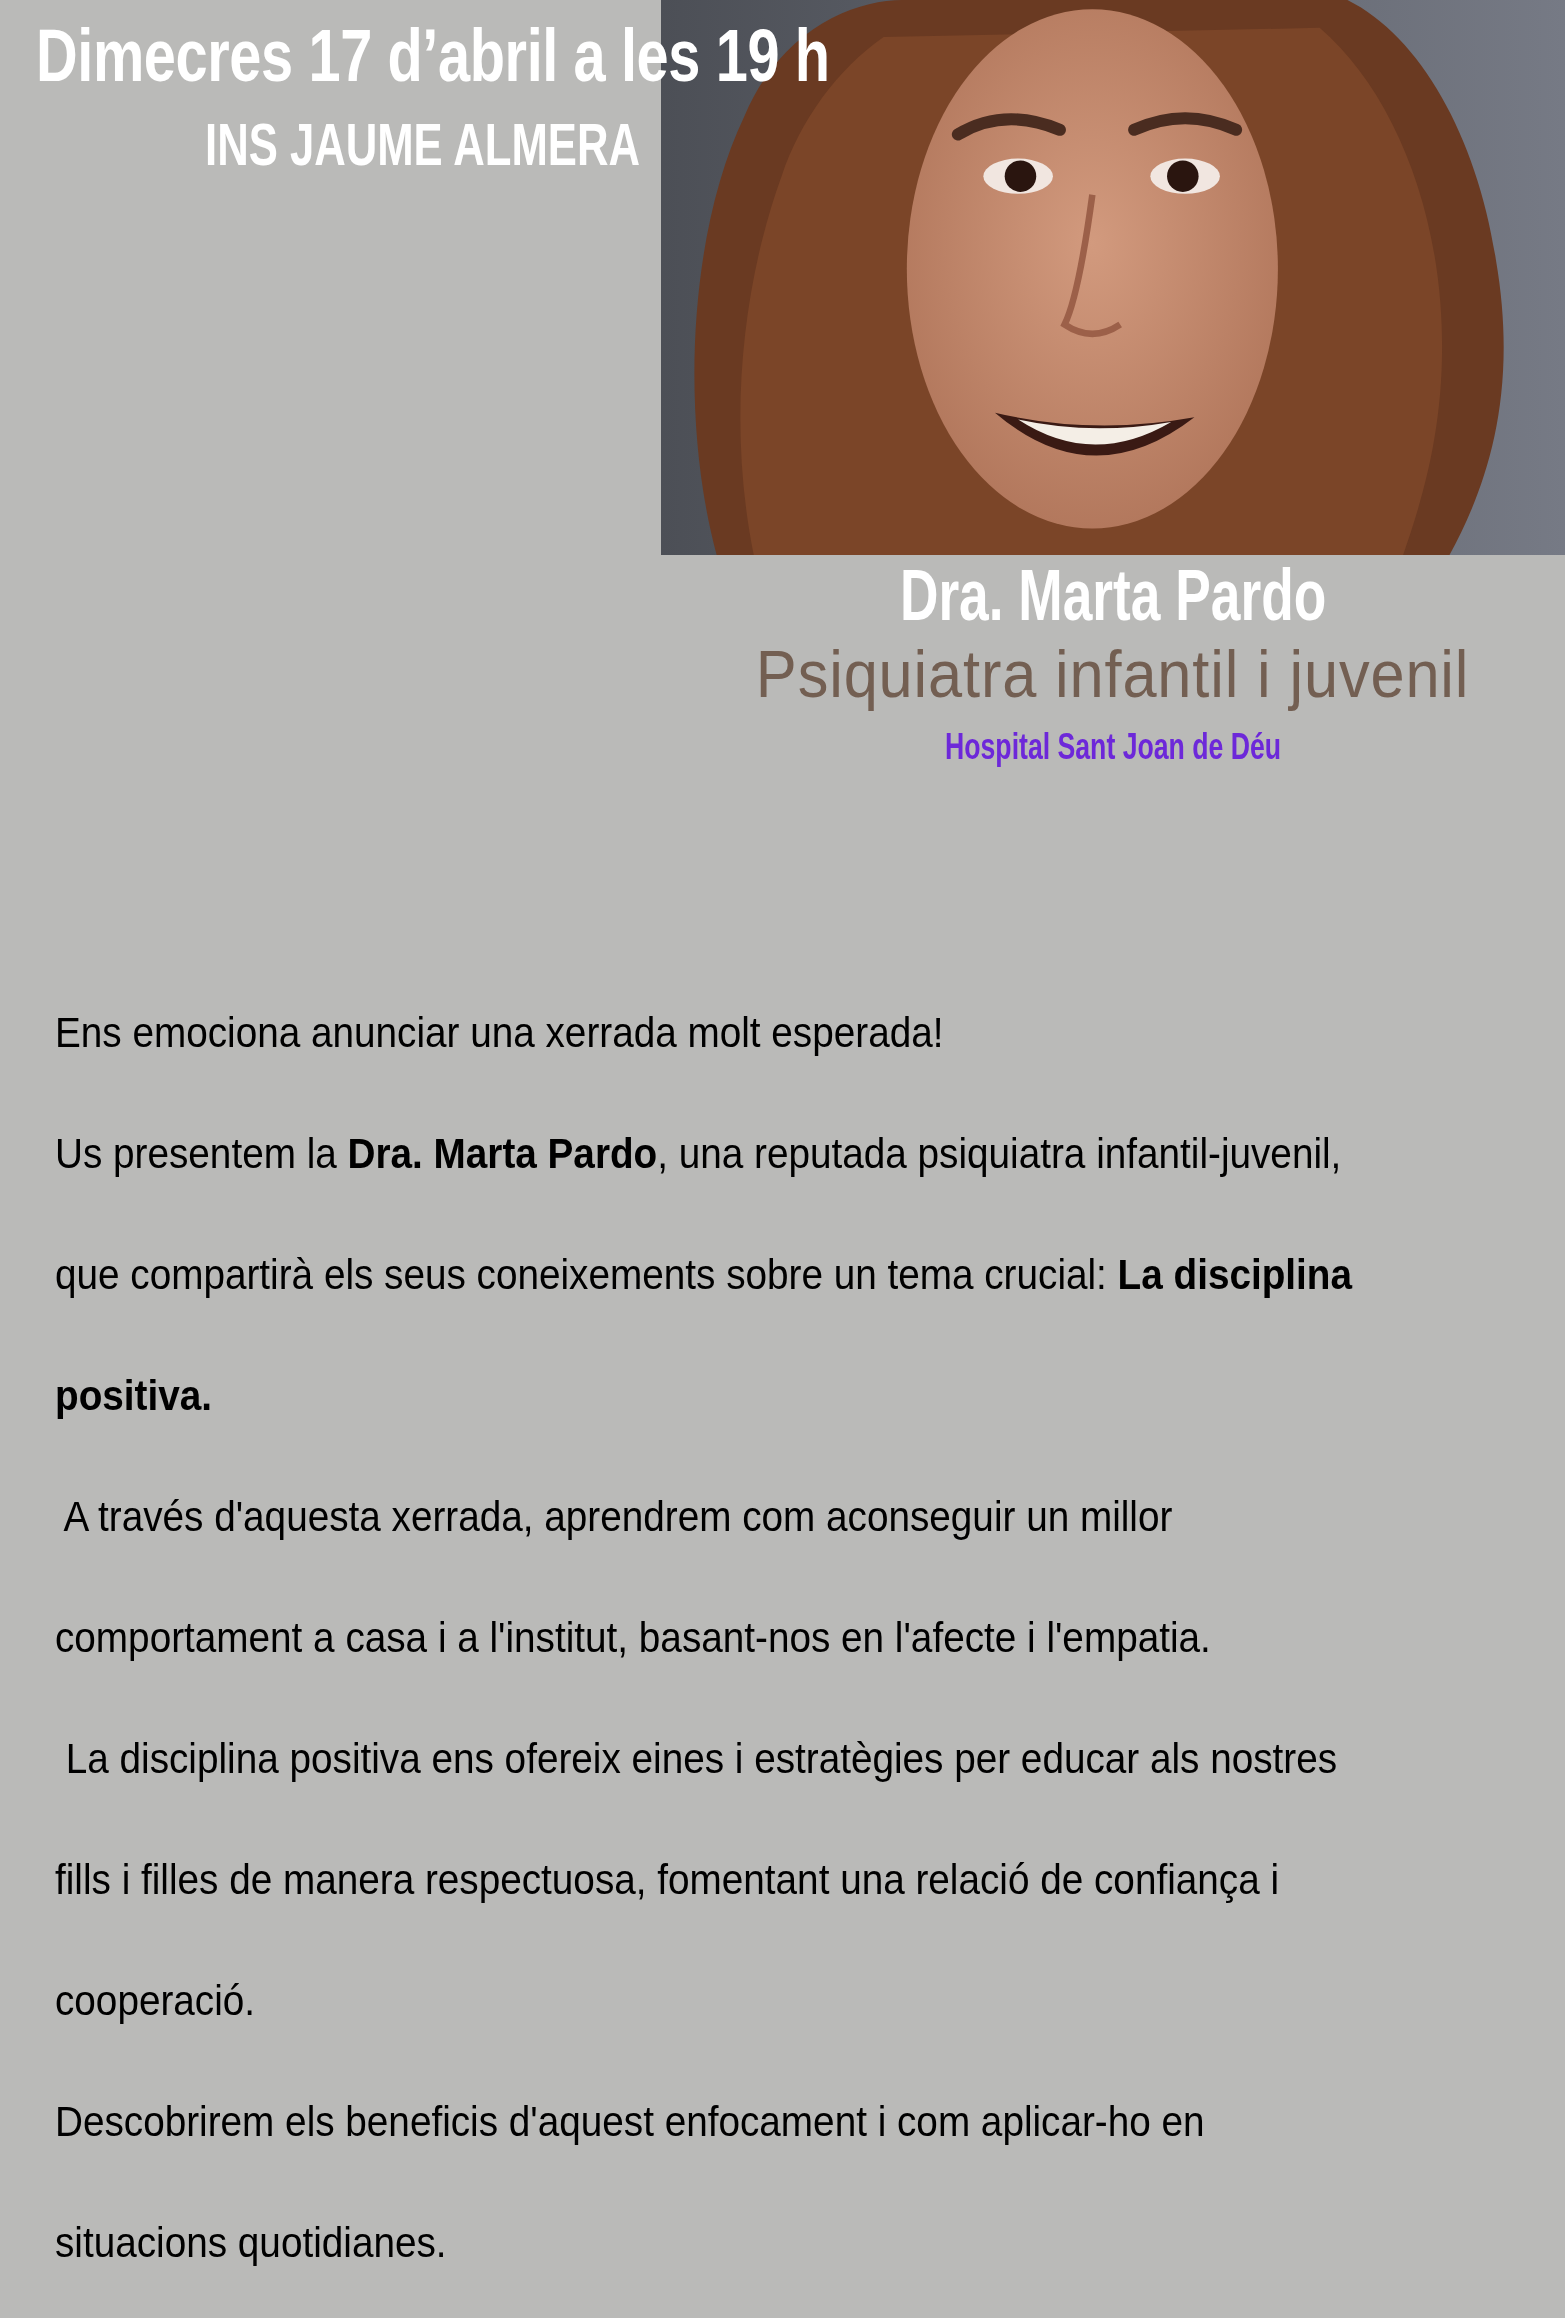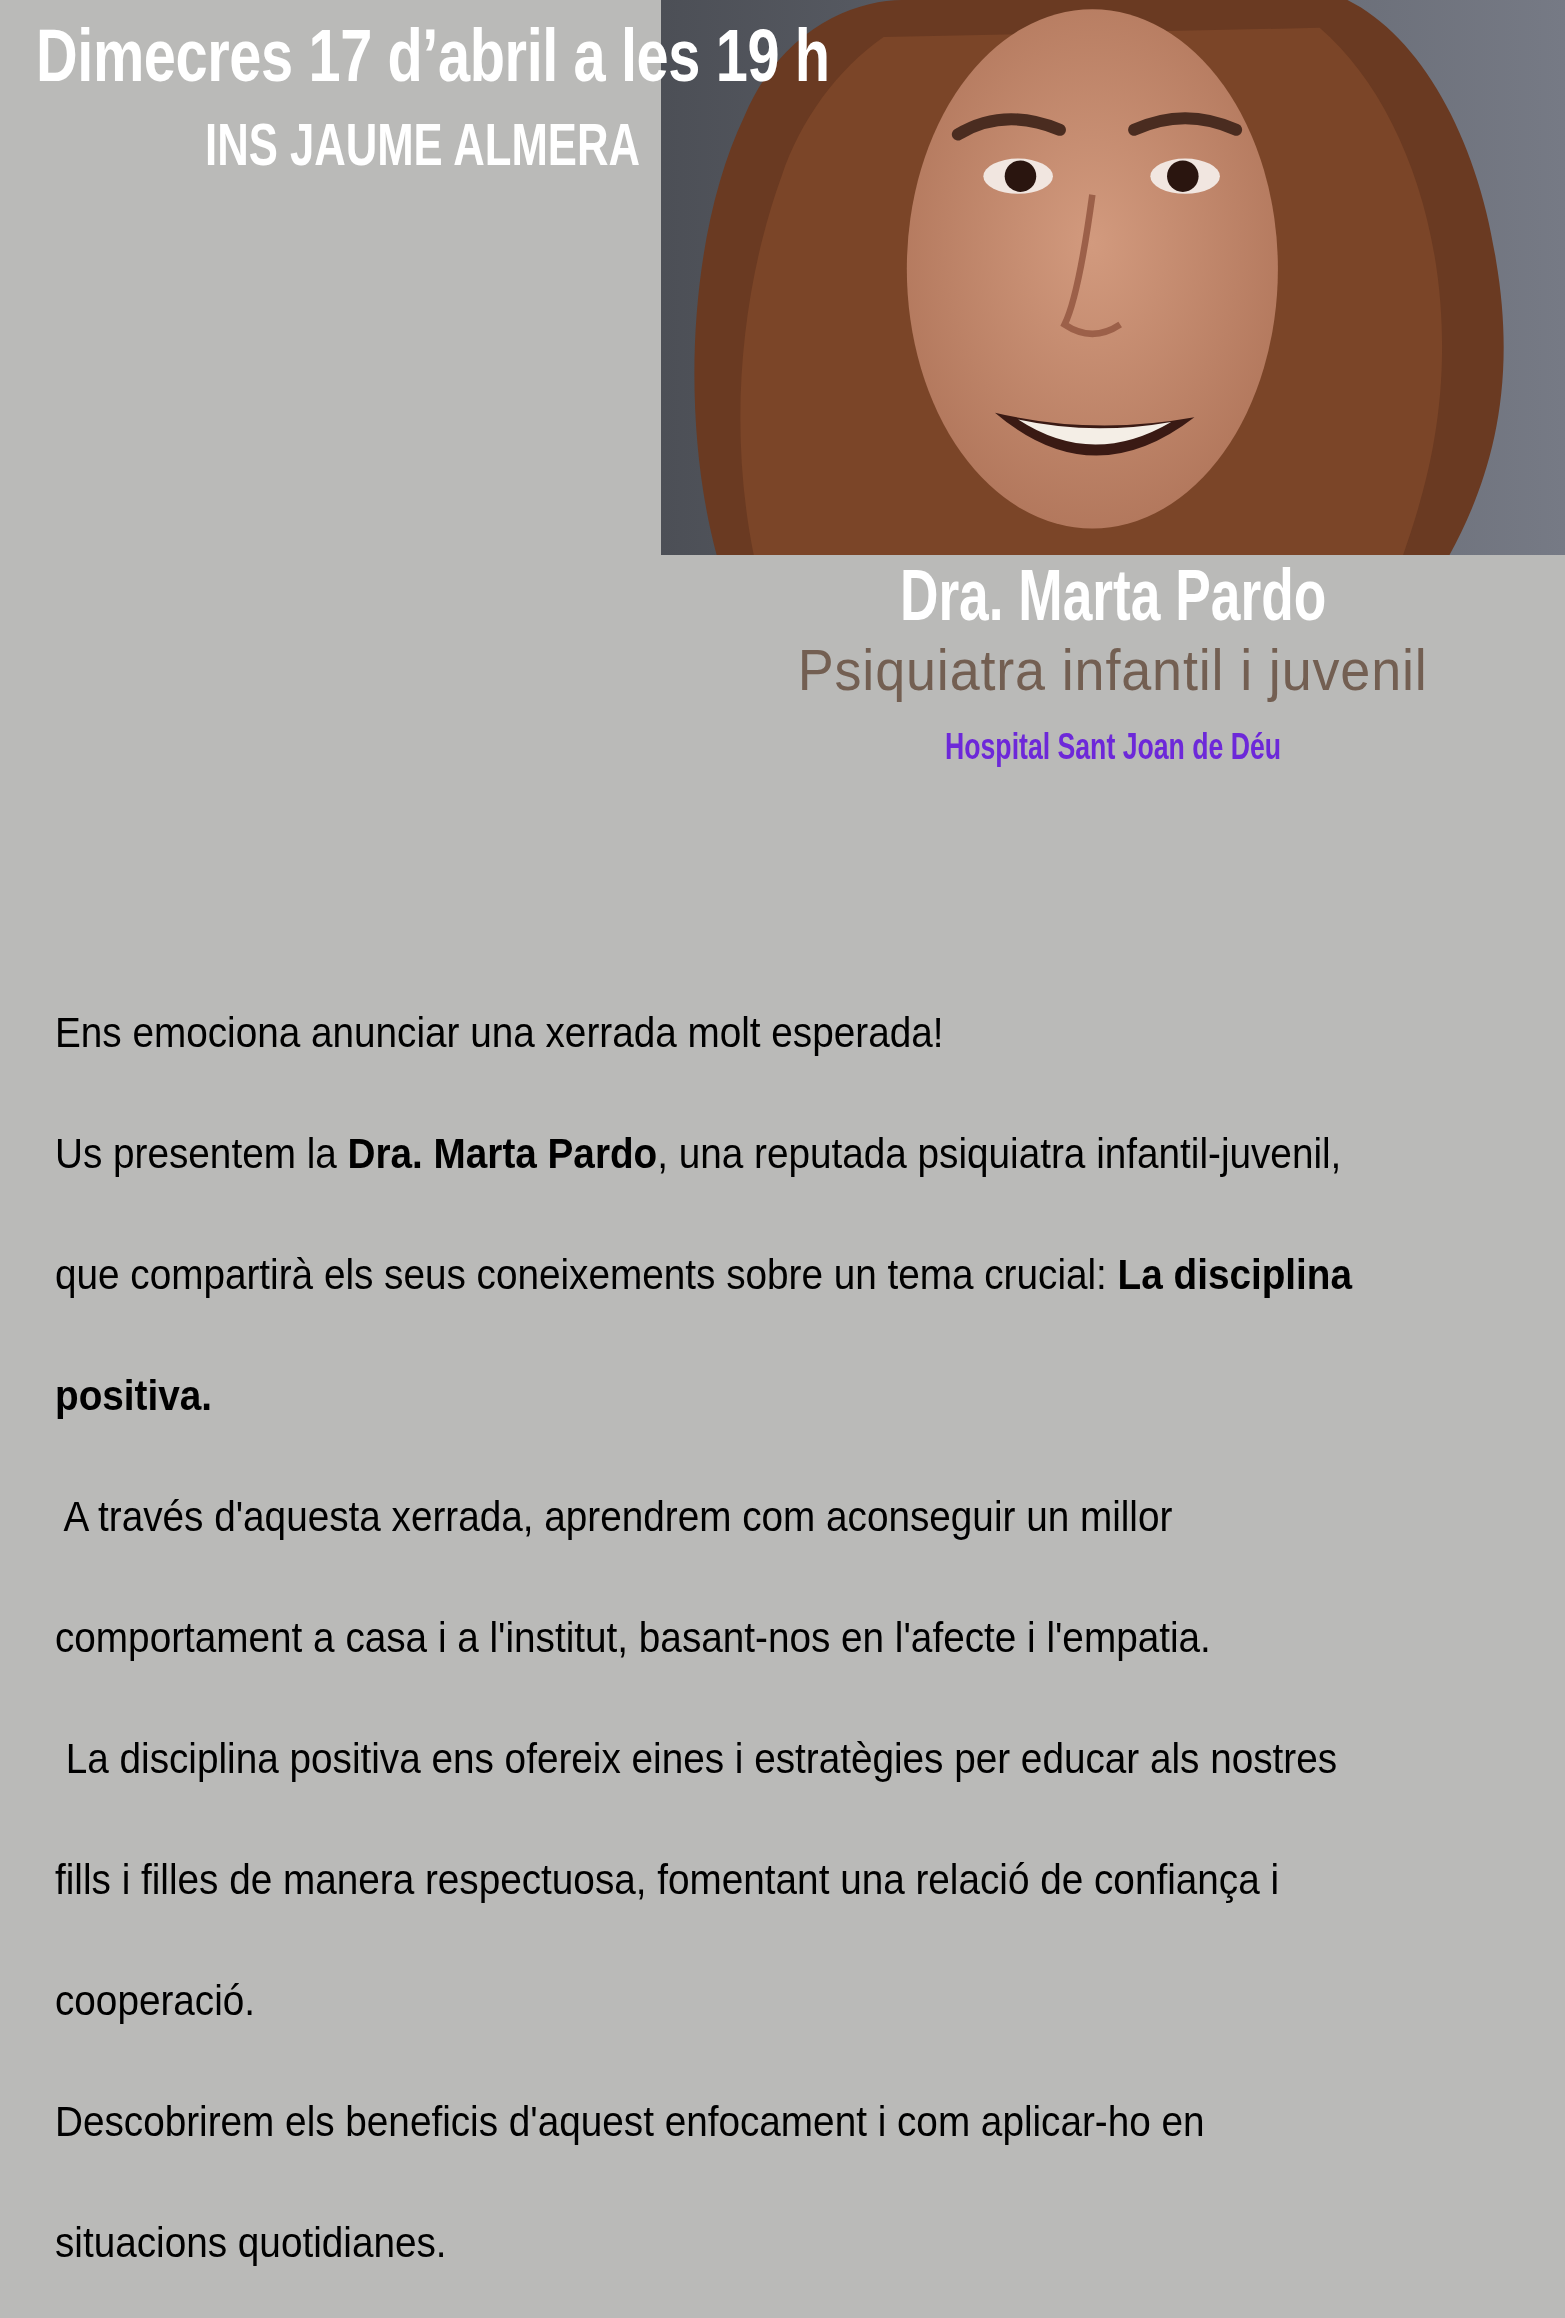--- a/index.html
+++ b/index.html
@@ -22,21 +22,21 @@
     left:205px; top:116px; color:#ffffff; font-size:59px; line-height:1;
     white-space:nowrap; transform:scaleX(0.74); transform-origin:left top;
     font-weight:700; z-index:3;
   }
 
   
   .speaker-line { left:661px; width:904px; text-align:center; white-space:nowrap; line-height:1; }
   #speaker-name { top:559px; color:#ffffff; font-size:72px; font-weight:700; }
   #speaker-name span, #speaker-role span, #speaker-org span { display:inline-block; }
   #speaker-name span { transform:scaleX(0.74); }
-  #speaker-role { top:641px; color:#735F52; font-size:58px; font-weight:400; }
+  #speaker-role { top:641px; color:#735F52; font-size:66px; font-weight:400; }
   #speaker-role span { transform:scaleX(0.93); letter-spacing:0.9px; }
   #speaker-org { top:729px; color:#6d28d9; font-size:36px; font-weight:700; }
   #speaker-org span { transform:scaleX(0.74); }
 
   
   #body-text {
     left:55px; top:972px; width:1512px;
     color:#000000; font-size:43px; line-height:121px;
   }
   #body-text .line { display:block; white-space:nowrap; transform:scaleX(0.9); transform-origin:left center; height:121px; }

